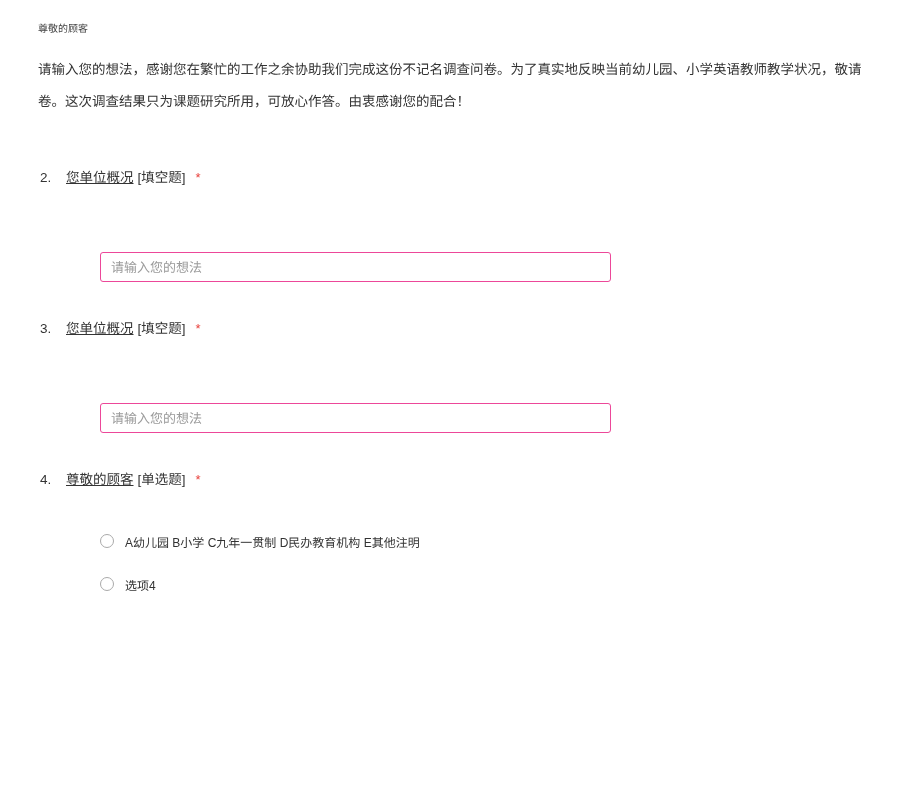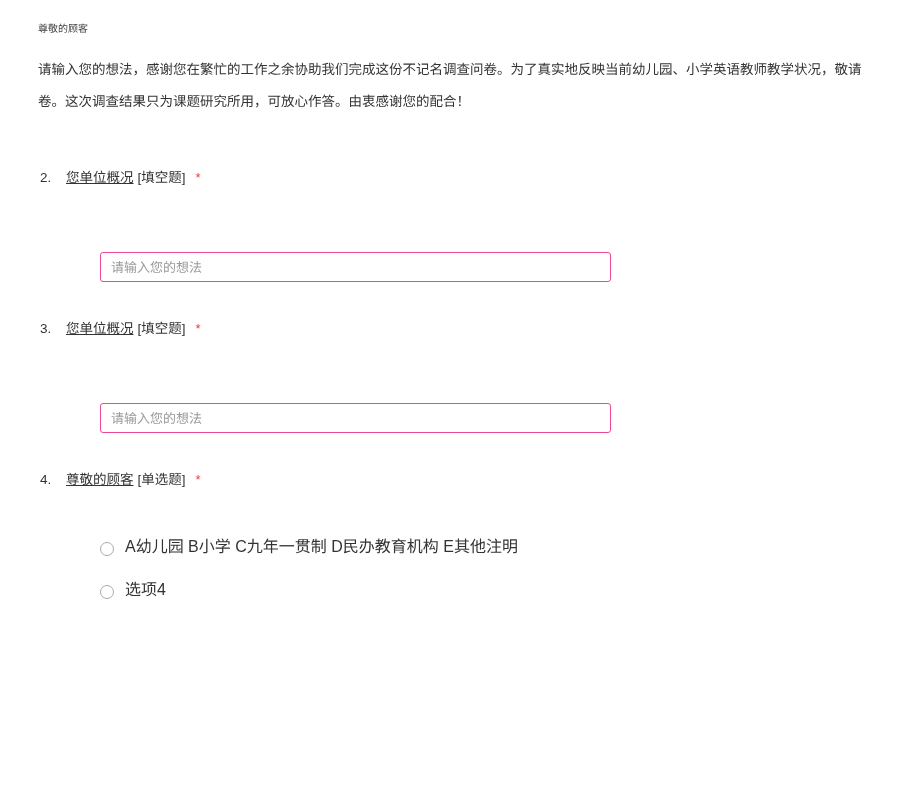--- a/index.html
+++ b/index.html
@@ -81,24 +81,24 @@
     font-size: 13px;
     color: #333333;
     padding: 0 10px;
     outline: none;
   }
   .text-input::placeholder {
     color: #9b9b9b;
   }
   .option-row {
     display: flex;
-    align-items: flex-end;
+    align-items: flex-start;
     height: 22px;
     margin-bottom: 21px;
-    font-size: 16px;
+    font-size: 12px;
     color: #333333;
   }
   .radio {
     width: 14px;
     height: 14px;
     border: 1px solid #aaaaaa;
     border-radius: 50%;
     background: #ffffff;
     box-sizing: border-box;
     margin-right: 11px;

